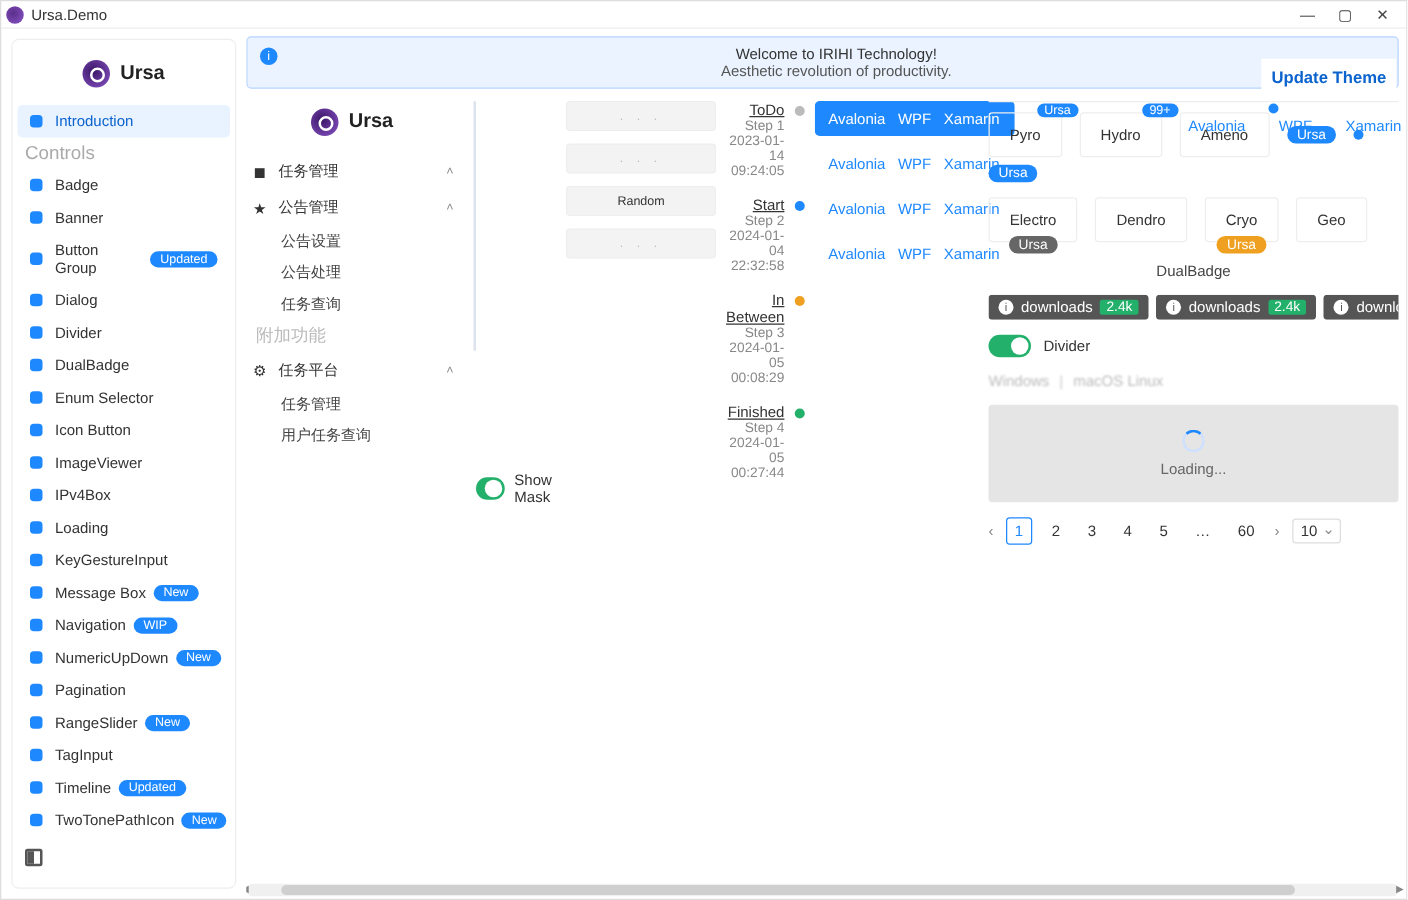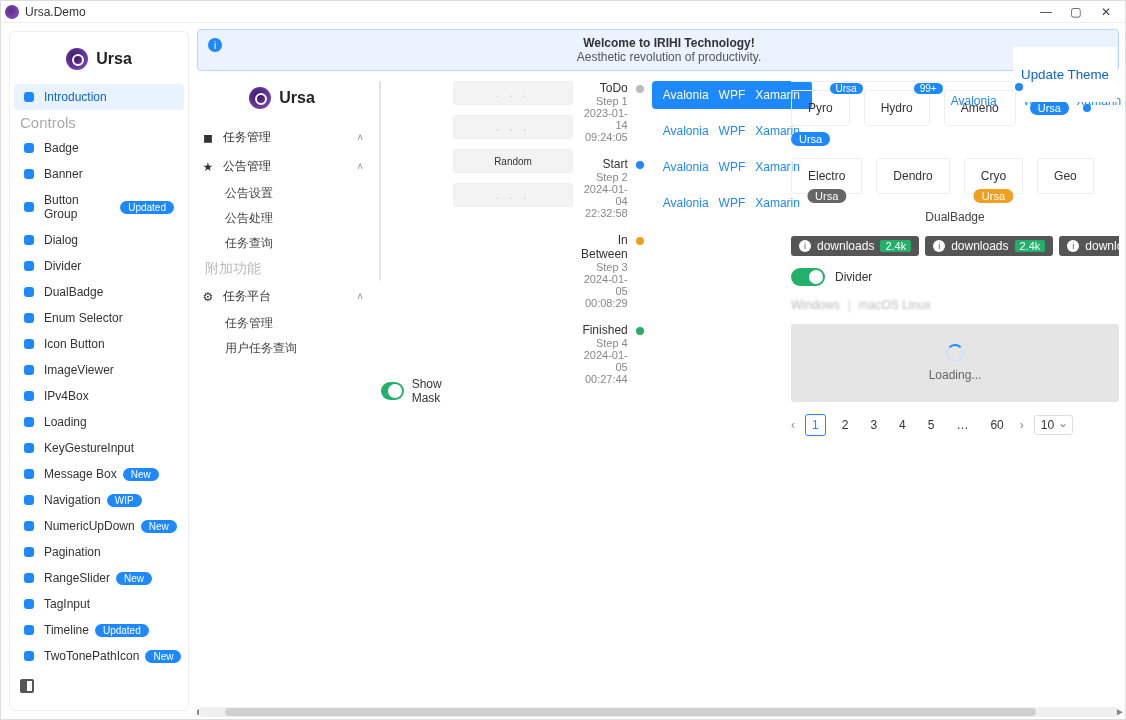--- a/index.html
+++ b/index.html
@@ -3,21 +3,21 @@
 <meta charset="utf-8">
 <style>
   * { box-sizing: border-box; }
   html, body { margin:0; padding:0; font-family: "Segoe UI", Arial, sans-serif; font-size:12px; color:#333; background:#fff; }
   .window { width:1126px; height:720px; display:flex; flex-direction:column; border:1px solid #ddd; }
   .titlebar { height:22px; display:flex; align-items:center; padding:0 4px; border-bottom:1px solid #eee; }
   .titlebar .app-icon { width:14px; height:14px; border-radius:50%; background: radial-gradient(circle at 40% 40%,#5b2e8a,#8b56c9); margin-right:6px; }
   .titlebar .sp { flex:1; }
   .titlebar .winbtn { width:30px; height:18px; display:flex; align-items:center; justify-content:center; color:#444; font-size:12px; }
   .update-bar { position:absolute; right:8px; top:24px; }
-  .update-btn { color:#0b63ce; font-weight:400; background:#fff; border:none; padding:20px 8px; }
+  .update-btn { color:#0b63ce; font-weight:700; background:#fff; border:none; padding:7px 8px; }
   .body { flex:1; display:flex; position:relative; }
 
   
   .sidebar { width:180px; margin:8px; border:1px solid #eee; border-radius:6px; padding:6px 0; display:flex; flex-direction:column; }
   .sidebar .brand { display:flex; align-items:center; justify-content:center; padding:10px 0 14px; }
   .brand .logo { width:22px; height:22px; border-radius:50%; background: radial-gradient(circle at 40% 40%,#3a1566,#8b56c9); margin-right:8px; position:relative; }
   .brand .logo:after { content:""; position:absolute; width:8px; height:8px; border:2px solid #fff; border-radius:50%; top:6px; left:6px; }
   .brand .brand-name { font-size:16px; font-weight:700; color:#222; }
   .side-list { flex:1; overflow:auto; }
   .side-item { display:flex; align-items:center; padding:6px 10px; cursor:pointer; border-radius:4px; margin:0 4px; }
@@ -25,21 +25,21 @@
   .side-item.active { background:#e9f2ff; color:#0b63ce; font-weight:500; }
   .side-header { padding:4px 10px; color:#aaa; font-size:15px; }
   .pill { display:inline-block; background:#1e88ff; color:#fff; border-radius:10px; padding:1px 8px; font-size:10px; margin-left:6px; }
   .side-bottom { padding:8px 10px; }
   .side-bottom .sq { width:14px; height:14px; border:2px solid #555; border-radius:2px; display:inline-block; background:linear-gradient(90deg,#555 50%,transparent 50%); }
 
   
   .content { flex:1; display:flex; flex-direction:column; overflow:hidden; }
   .alert { margin:6px 6px 10px 0; border:1px solid #b6d4ff; background:#eaf3ff; border-radius:4px; padding:6px 10px; display:flex; align-items:flex-start; }
   .alert .info-icon { width:14px; height:14px; border-radius:50%; background:#1e88ff; color:#fff; display:flex; align-items:center; justify-content:center; font-size:10px; margin-right:8px; flex:none; margin-top:2px;}
-  .alert .alert-title { font-weight:700; }
+  .alert .alert-title { font-weight:400; }
   .alert .alert-sub { color:#555; }
 
   .columns { flex:1; display:flex; gap:12px; overflow:auto; padding-right:6px; }
 
   
   .inner-nav { width:170px; flex:none; }
   .inner-nav .h { display:flex; align-items:center; padding:6px 4px; color:#333; }
   .inner-nav .h .gicon { width:14px; text-align:center; margin-right:8px; color:#333; }
   .inner-nav .h .exp { margin-left:auto; color:#888; font-size:10px; }
   .inner-nav .sub { padding:4px 4px 4px 28px; color:#444; }
@@ -60,21 +60,21 @@
 
   .midsplit { display:flex; gap:8px; }
   .mask-col { width:120px; }
   .mask-item { height:24px; background:#f3f3f3; border:1px solid #eee; border-radius:3px; margin-bottom:10px; display:flex; align-items:center; justify-content:center; color:#bbb; font-size:10px; letter-spacing:4px;}
   .mask-item.named { color:#333; letter-spacing:normal; }
 
   .timeline-col { flex:1; }
   .step { text-align:right; font-size:12px; margin-bottom:14px; position:relative; padding-right:16px;}
   .step .dot { position:absolute; right:0; top:4px; width:8px; height:8px; border-radius:50%; }
   .dot.grey{background:#bbb;} .dot.blue{background:#1e88ff;} .dot.orange{background:#f0a020;} .dot.green{background:#23b06b;}
-  .step .t { font-weight:500; }
+  .step .t { font-weight:500;text-decoration:underline; }
   .step .s { color:#888; font-size:11px; }
   .step .d { color:#888; font-size:11px; }
 
   .chips { display:flex; flex-direction:column; gap:8px; }
   .chiprow { display:flex; gap:10px; padding:6px 10px; border:1px solid transparent; border-radius:4px;}
   .chiprow.sel { background:#1e88ff; }
   .chiprow.sel .chip { color:#fff; }
   .chip { color:#1e88ff; font-weight:500; }
   .chiprow:not(.sel) .chip { }
 

